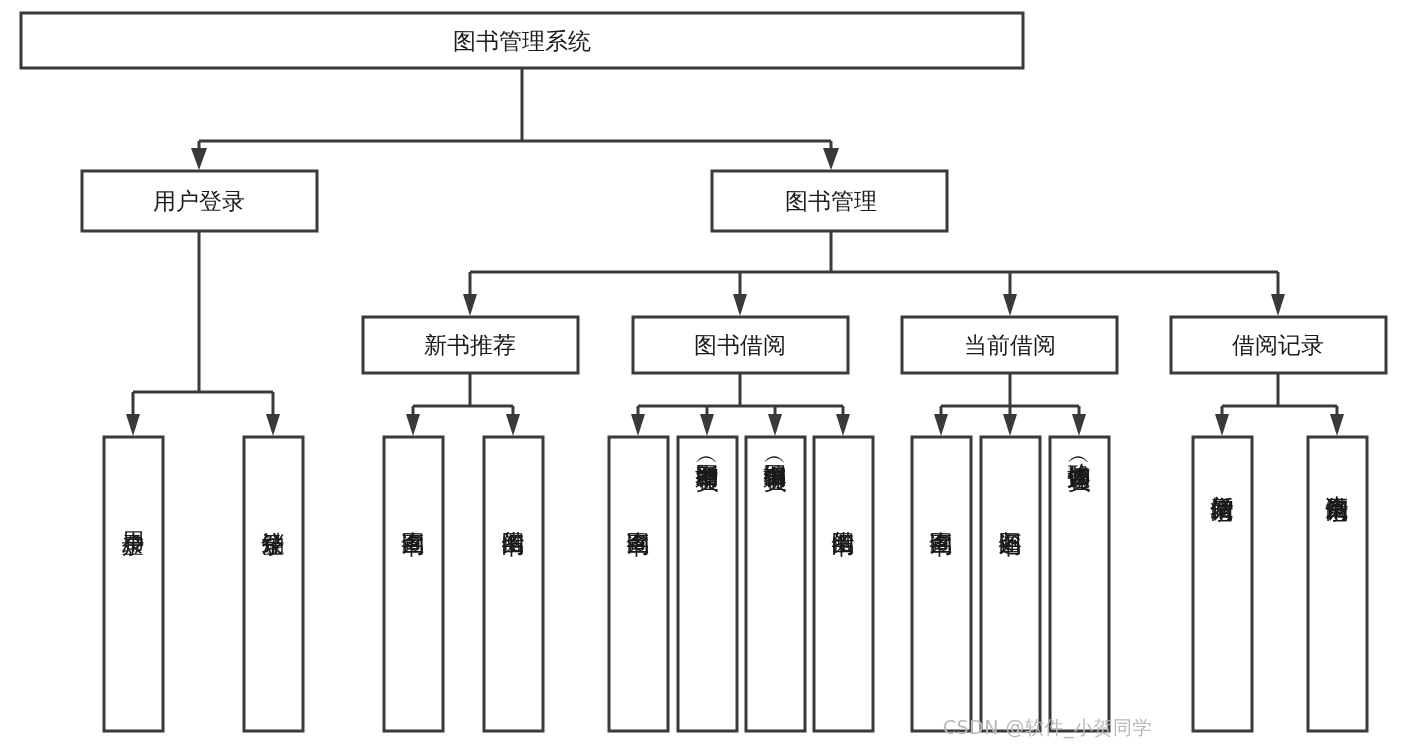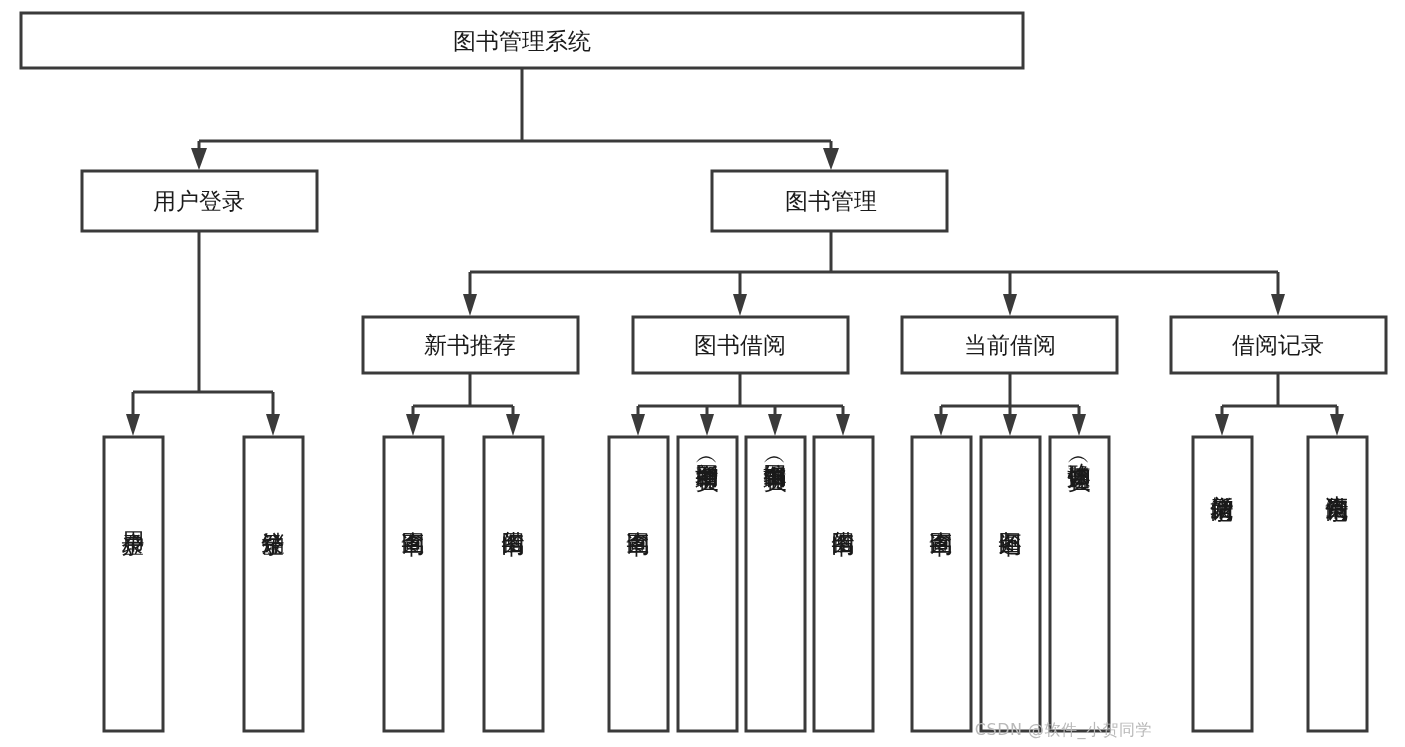--- a/index.html
+++ b/index.html
@@ -63,21 +63,21 @@
     display: flex;
     align-items: flex-start;
     justify-content: center;
     pointer-events: none;
   }
   .watermark {
     position: absolute;
     right: 8px;
     bottom: 6px;
     font-family: "DejaVu Sans", "Liberation Sans", sans-serif;
-    font-size: 16px;
+    font-size: 19px;
     color: #b9b9b9;
     white-space: nowrap;
     letter-spacing: 0.5px;
   }
 </style>
 </head>
 <body>
 
 <div id="diagram-root">
 

